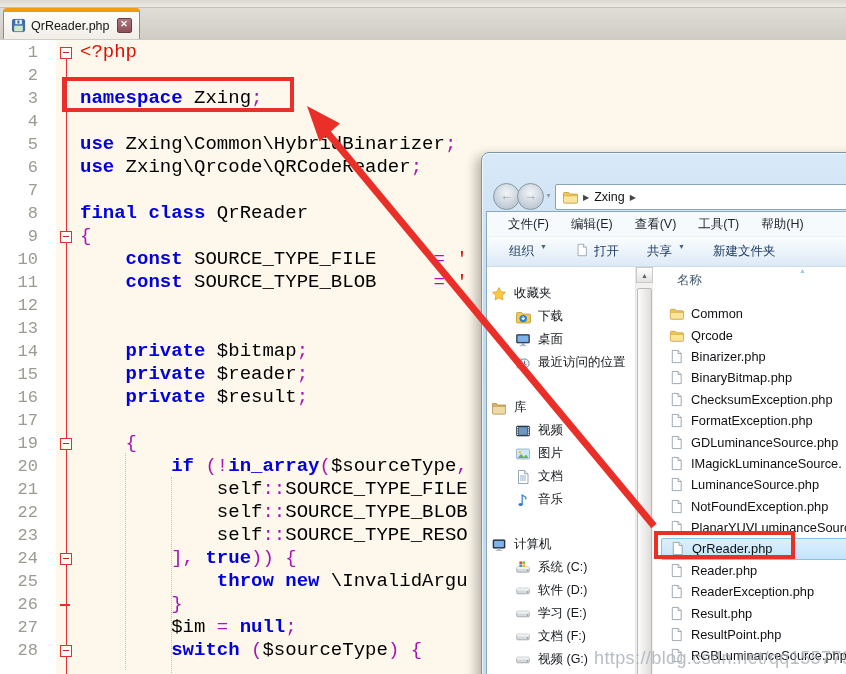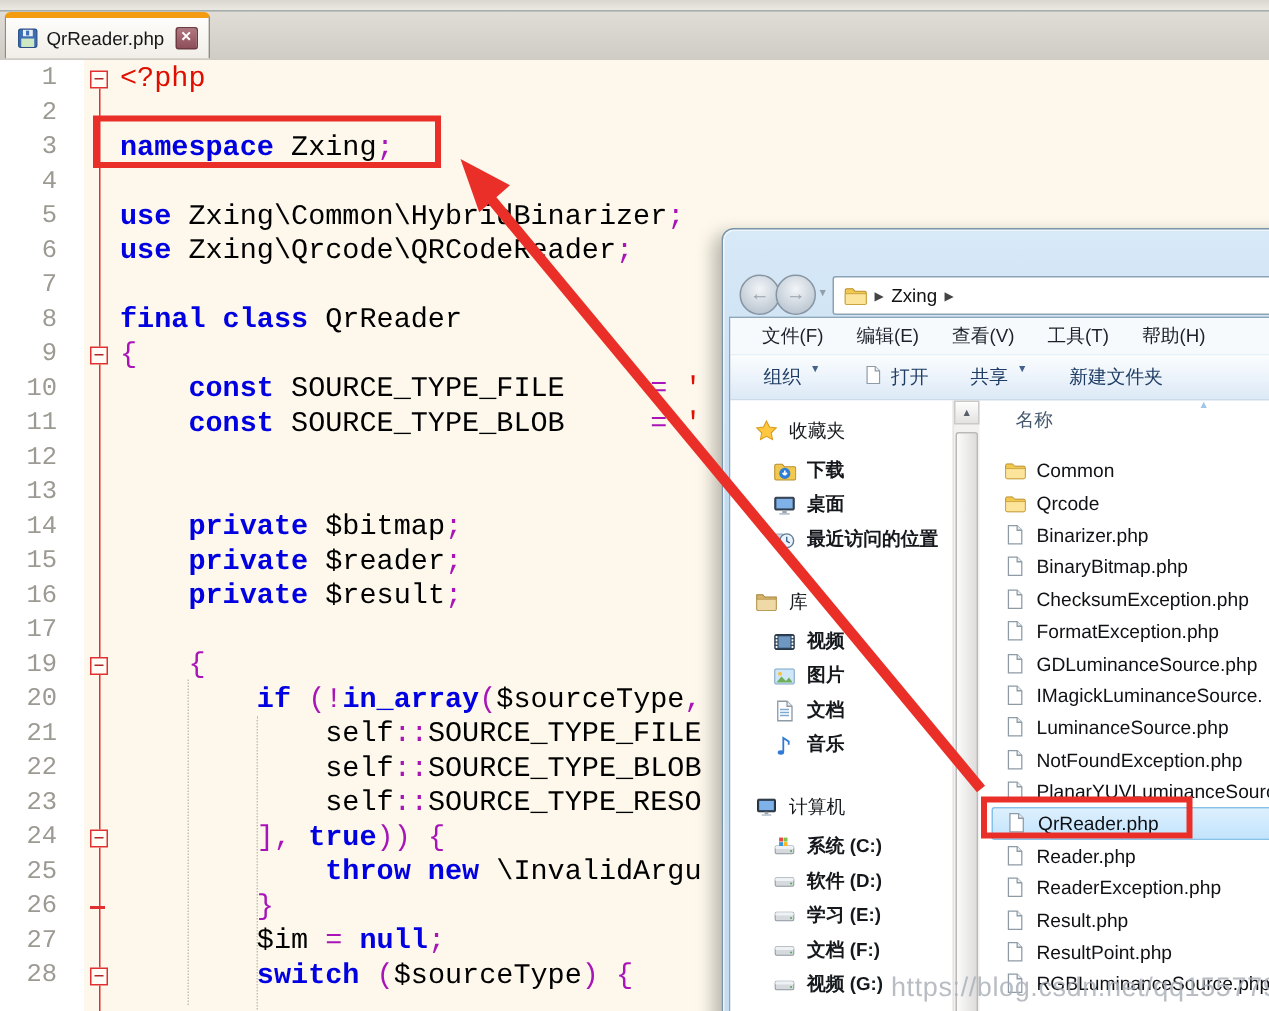--- a/index.html
+++ b/index.html
@@ -72,22 +72,22 @@
   .toolbar{height:29px;display:flex;align-items:center;flex:none;padding-left:10px;gap:4px;
            background:linear-gradient(#FBFDFE,#EAF2FA 55%,#DCE9F6);
            border-top:1px solid #E9F1F8;border-bottom:1px solid #CDDBE9;}
   .toolitem{display:flex;align-items:flex-start;gap:5px;font-size:12.5px;color:#1E3C64;padding:0 12px;}
   .ticon{width:14px;height:14px;}
   .ticon svg{width:100%;height:100%;display:block;}
   .caret{font-size:7px;color:#44618C;margin-left:1px;}
   .contentrow{flex:1;display:flex;min-height:0;}
   
   .navpane{width:148px;flex:none;background:#fff;padding-top:12px;box-sizing:border-box;}
-  .navgroup{height:23px;display:flex;align-items:flex-start;gap:7px;padding-left:16px;}
-  .navitem{height:23px;display:flex;align-items:center;gap:7px;padding-left:28px;font-weight:bold;}
+  .navgroup{height:23px;display:flex;align-items:flex-end;gap:7px;padding-left:4px;}
+  .navitem{height:23px;display:flex;align-items:flex-end;gap:7px;padding-left:28px;}
   .navgap{height:22px;}
   .nlabel{font-size:12.5px;color:#15181C;white-space:nowrap;}
   .nicon{width:16px;height:16px;flex:none;}
   .nicon svg{width:100%;height:100%;display:block;}
   
   .scroll{width:17px;flex:none;background:#F2F1EF;border-left:1px solid #E7E5E3;position:relative;}
   .sbtn{height:16px;background:linear-gradient(#FEFEFE,#E4E2E0);border:1px solid #CCCAC8;
         font-size:7px;color:#57606A;text-align:center;line-height:15px;box-sizing:border-box;}
   .sthumb{position:absolute;left:1px;right:1px;top:21px;bottom:-6px;border:1px solid #BBB9B7;
           border-radius:2px;background:linear-gradient(90deg,#FBFBFB,#DFDDDB);}

